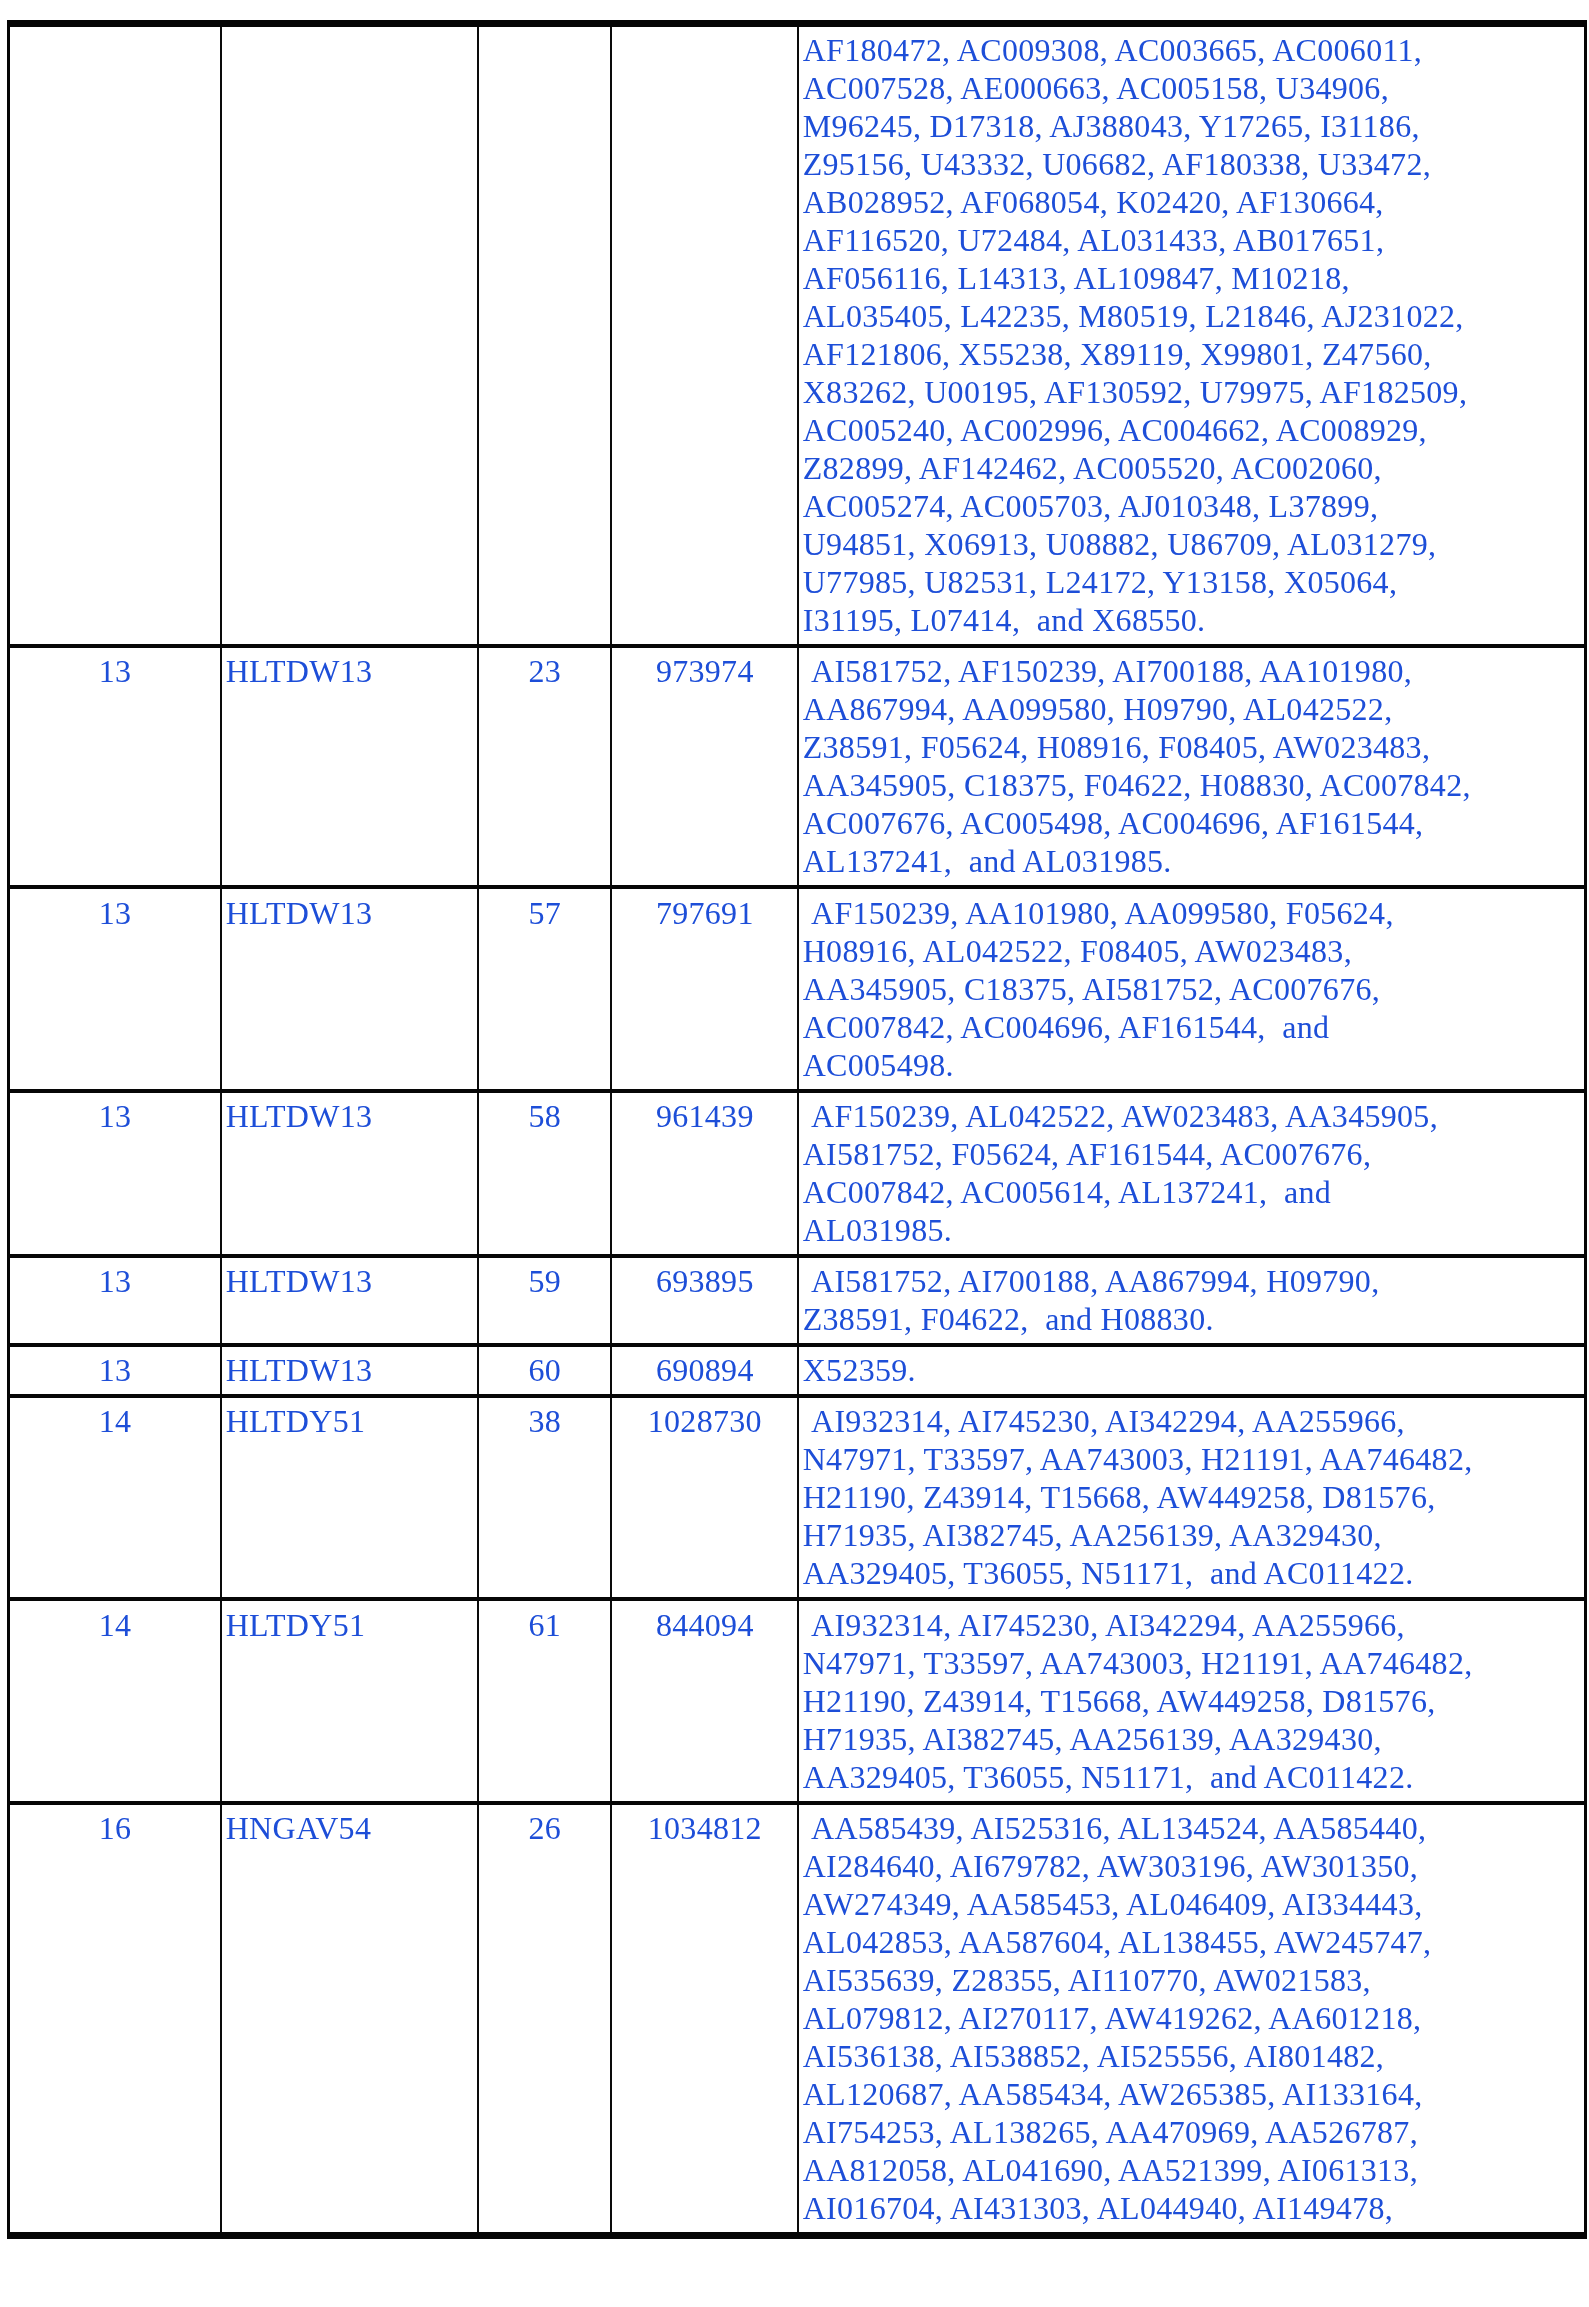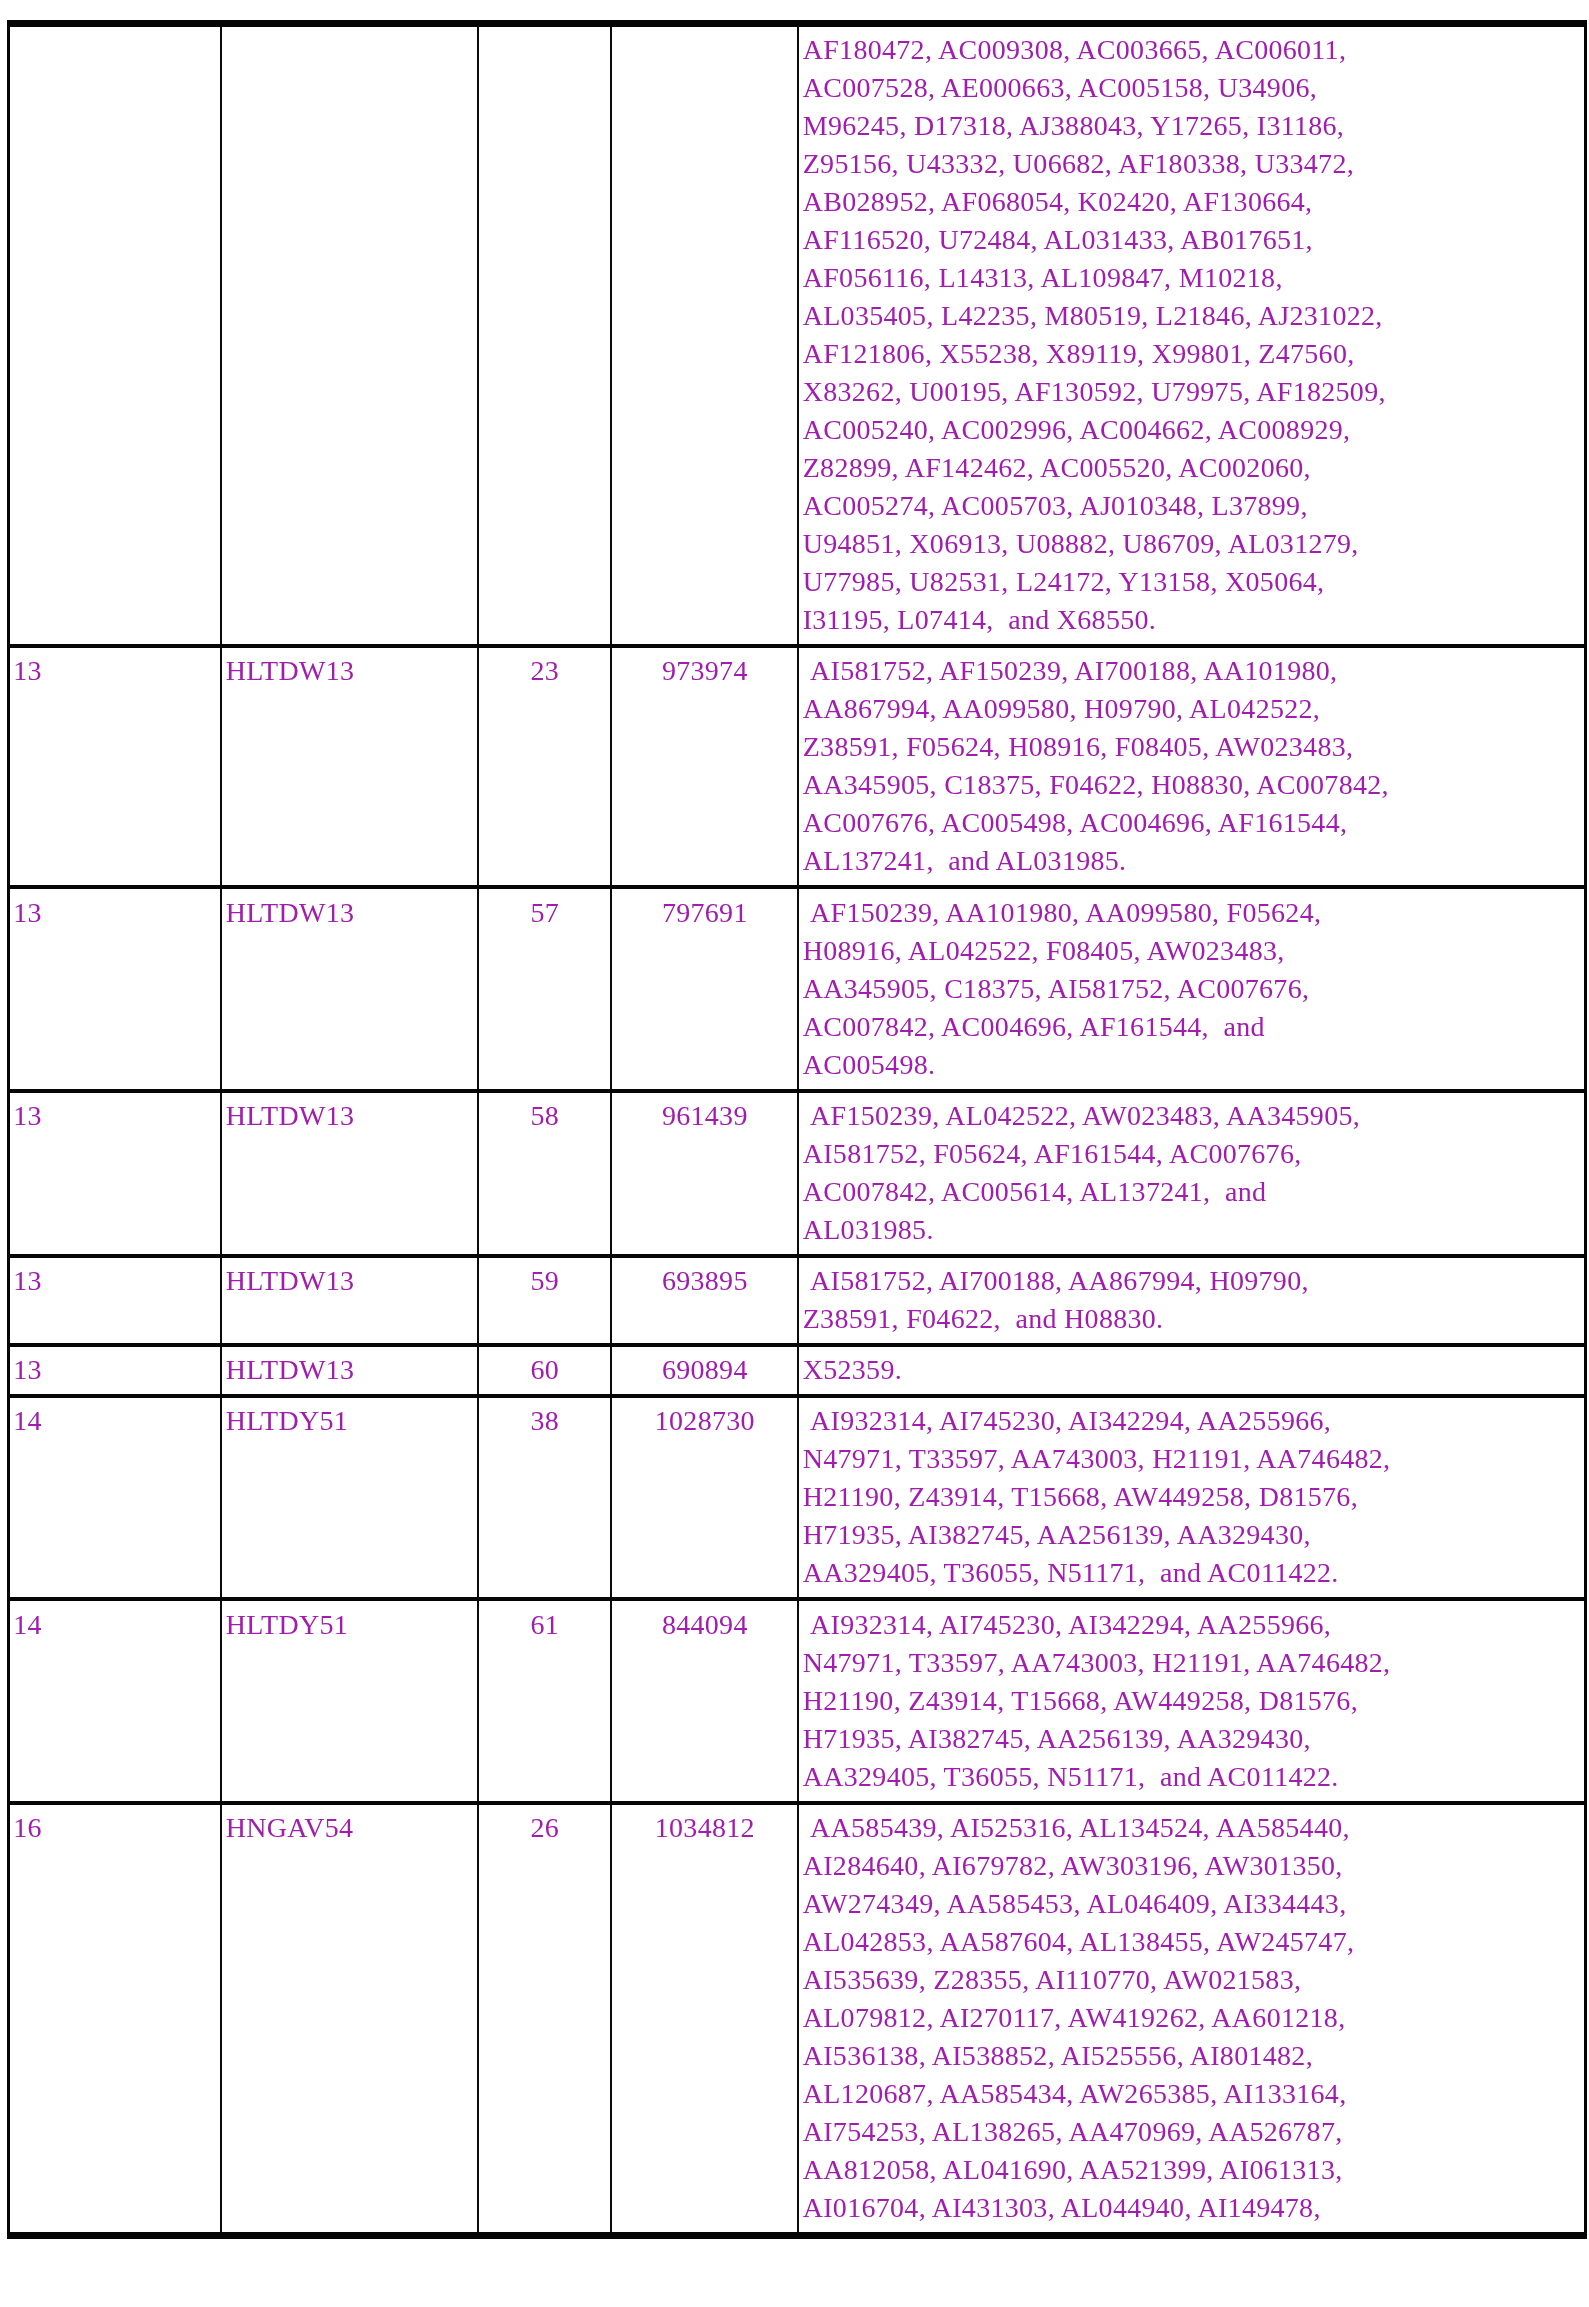--- a/index.html
+++ b/index.html
@@ -26,30 +26,30 @@
   table.acc-table col.c2 { width: 257px; }
   table.acc-table col.c3 { width: 133px; }
   table.acc-table col.c4 { width: 187px; }
   table.acc-table col.c5 { width: 787px; }
 
   table.acc-table { border: 3.4px solid #050505; border-top-width: 7.6px; border-bottom-width: 7.6px; }
   table.acc-table td {
     border-left: 2.5px solid #0a0a0a;
     border-right: 2.5px solid #0a0a0a;
     vertical-align: top;
-    color: #a21caf;
-    font-size: 28px;
+    color: #1d4ed8;
+    font-size: 32px;
     line-height: 38px;
     letter-spacing: 0.3px;
     padding: 4.2px 3.4px 5px 3.4px;
   }
   table.acc-table tr { border-top: 4.2px solid #060606; }
   table.acc-table tr:first-child { border-top: none; }
 
-  td.cell-num   { text-align: left; padding-left: 30px; }
+  td.cell-num   { text-align: center; padding-left: 30px; }
   td.cell-code  { text-align: left; padding-left: 20px; margin-left: 12px; }
   td.cell-mid   { text-align: center; }
   td.cell-acc   { text-align: left; padding-left: 10px; padding-right: 8.4px;
                   white-space: pre-wrap; word-break: keep-all; }
 </style>
 </head>
 <body>
 
 <div class="scan-page">
   <table class="acc-table">

